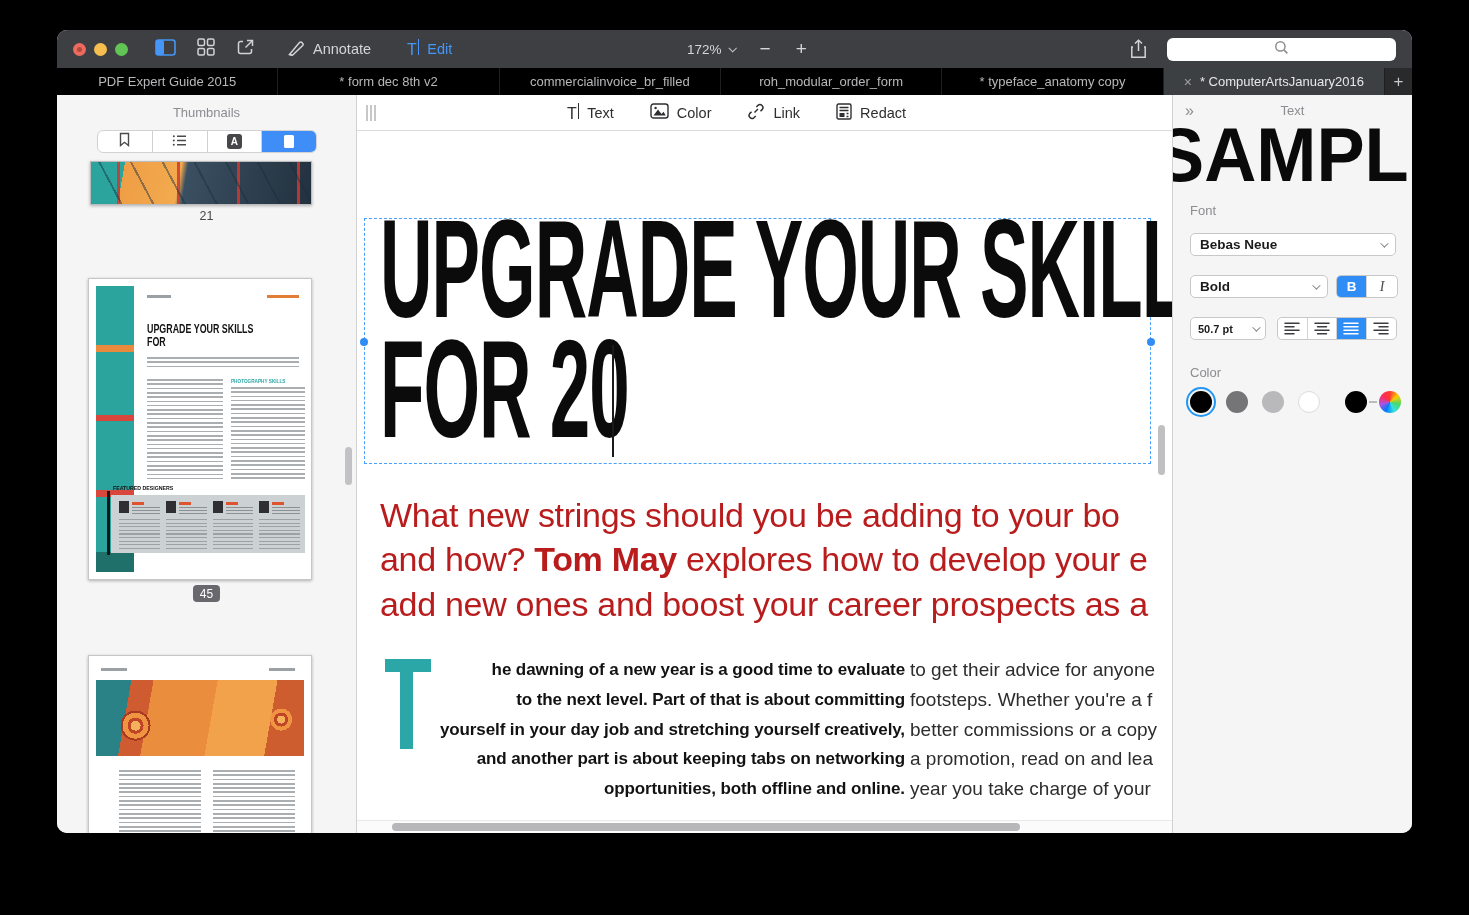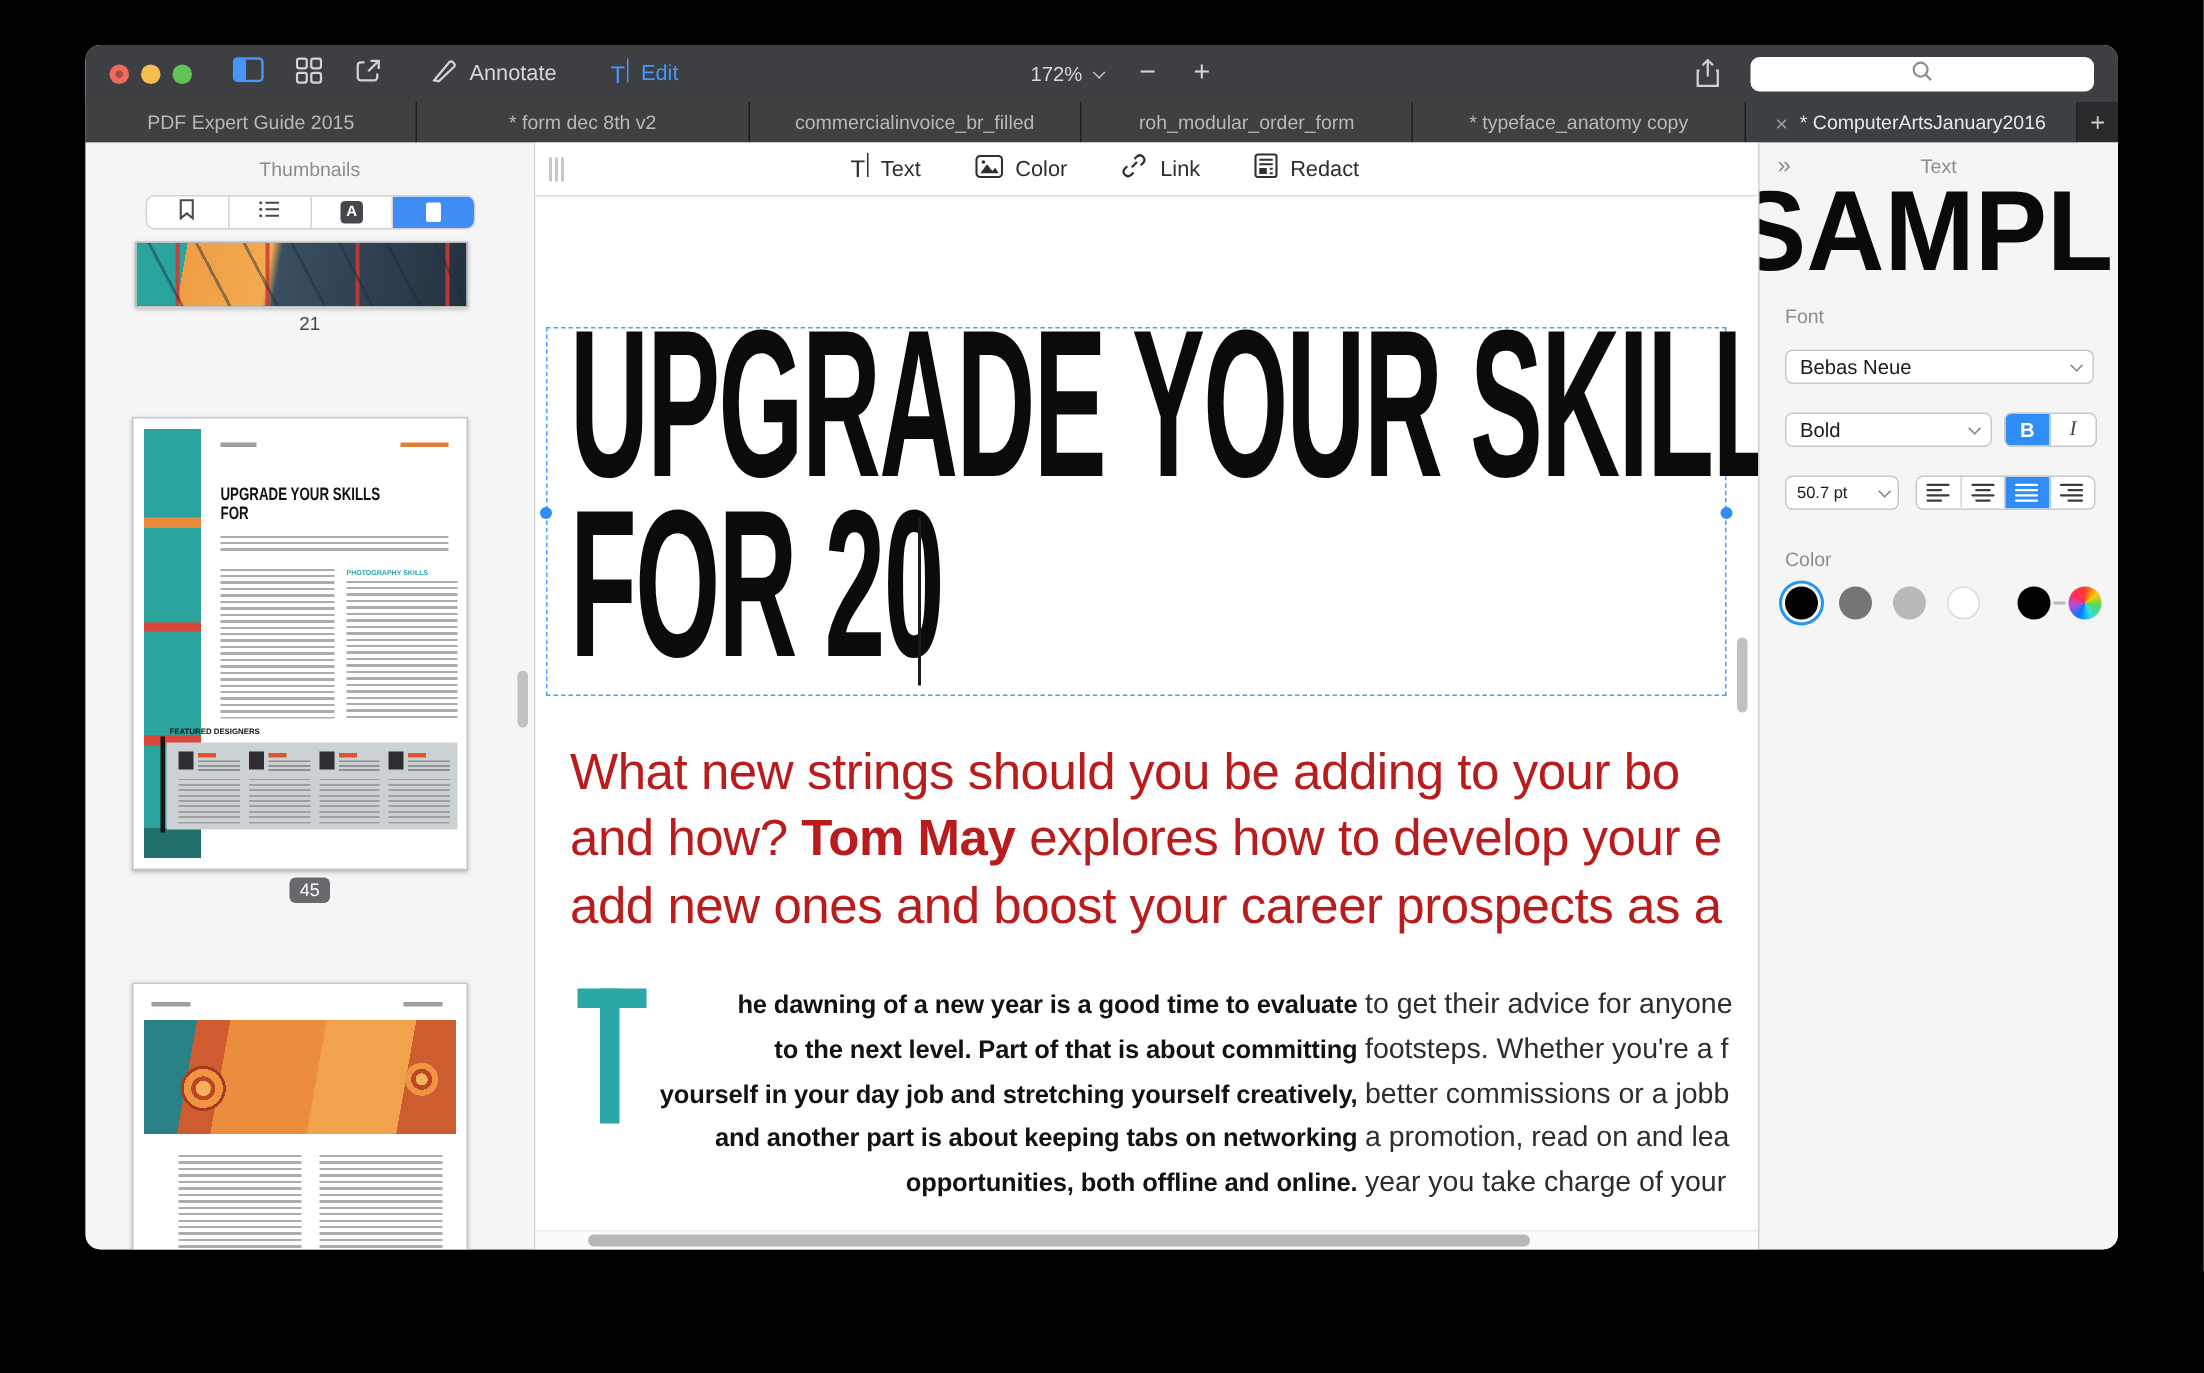--- a/index.html
+++ b/index.html
@@ -23,21 +23,21 @@
   .tcaret { display:inline-block; width:1.5px; height:16px; background:currentColor; margin-left:1px; }
   .zoomctl { position:absolute; left:630px; top:0; height:38px; display:flex; align-items:center; gap:25px; color:#d5d6d8; font-size:13.5px; }
   .zlab { display:flex; align-items:center; gap:7px; }
   .chev-dn { display:inline-block; width:6px; height:6px; border-right:1.6px solid #c2c3c5; border-bottom:1.6px solid #c2c3c5; transform:rotate(45deg) translateY(-1px); }
   .zbtn { font-size:19px; font-weight:300; color:#d5d6d8; }
   .share { position:absolute; left:1073px; top:9px; }
   .searchbox { position:absolute; left:1110px; top:8px; width:229px; height:23px; background:#fff; border-radius:6px; display:flex; align-items:center; justify-content:center; }
 
   
   .tabbar { height:27px; background:#282a2c; display:flex; }
-  .tab { flex:1; display:flex; align-items:center; justify-content:center; gap:8px; background:#404040; border-right:1px solid #1e1f21; color:#b7b8ba; font-size:13px; white-space:nowrap; overflow:hidden; }
+  .tab { flex:1; display:flex; align-items:center; justify-content:center; gap:8px; background:#000000; border-right:1px solid #1e1f21; color:#b7b8ba; font-size:13px; white-space:nowrap; overflow:hidden; }
   .tab.active { background:#3d4043; color:#e7e7e9; }
   .tab .x { color:#9fa0a2; font-size:14px; }
   .newtab { width:27px; display:flex; align-items:center; justify-content:center; color:#c8c9cb; font-size:17px; font-weight:300; }
 
   
   .content { display:flex; height:738px; }
 
   
   .sidebar { position:relative; width:300px; background:#f5f5f6; border-right:1px solid #d1d1d3; overflow:hidden; }
   .sb-title { position:absolute; top:10px; left:0; right:0; text-align:center; color:#8c8c91; font-size:13px; }
@@ -120,21 +120,21 @@
   .hthumb { position:absolute; left:35px; top:2px; width:628px; height:8px; background:#b7b7b9; border-radius:4px; }
 
   
   .inspector { position:relative; width:240px; background:#f5f5f6; border-left:1px solid #d1d1d3; }
   .ins-head { position:absolute; top:0; left:0; right:0; height:34px; }
   .collapse { position:absolute; left:12px; top:7px; color:#8c8c91; font-size:16px; }
   .ins-title { text-align:center; line-height:32px; color:#8c8c91; font-size:13px; }
   .sample { position:absolute; left:0; top:32px; right:0; height:60px; overflow:hidden; }
   .sample span { display:inline-block; font-size:76px; font-weight:bold; line-height:76px; margin-left:-17px; margin-top:-10px; transform:scaleX(.95); transform-origin:0 0; color:#0a0a0a; white-space:nowrap; }
   .flabel { position:absolute; left:17px; color:#8c8c91; font-size:13px; }
-  .dd { position:absolute; height:23px; background:#fff; border:1px solid #c8c8ca; border-radius:5px; display:flex; align-items:center; justify-content:space-between; padding:0 9px; font-size:13.5px; color:#1b1b1d; }
+  .dd { position:absolute; height:23px; background:#fff; border:1px solid #c8c8ca; border-radius:5px; display:flex; align-items:center; justify-content:space-between; padding:0 9px; font-size:13.5px; color:#1b1b1d;font-weight:bold; }
   .dd .chev { width:6px; height:6px; border-right:1.5px solid #85858a; border-bottom:1.5px solid #85858a; transform:rotate(45deg) translateY(-2px); }
   .grp { position:absolute; height:23px; display:flex; background:#fff; border:1px solid #c8c8ca; border-radius:5px; overflow:hidden; }
   .grp > div { display:flex; align-items:center; justify-content:center; border-right:1px solid #d4d4d6; }
   .grp > div:last-child { border-right:none; }
   .grp .on { background:#2f8df5; }
   .bbtn { width:30px; font-weight:bold; font-size:13.5px; color:#fff; }
   .ibtn { width:30px; font-style:italic; font-family:"Liberation Serif", serif; font-size:14px; color:#4a4a4e; }
   .albtn { width:29.5px; }
   .swrow { position:absolute; left:17px; top:296px; display:flex; align-items:center; }
   .sw { width:22px; height:22px; border-radius:50%; }
@@ -419,21 +419,21 @@
           </div>
         <div class="bl ind">he dawning of a new year is a good time to evaluate</div>
         <div class="bl ind">to the next level. Part of that is about committing</div>
         <div class="bl">yourself in your day job and stretching yourself creatively,</div>
         <div class="bl">and another part is about keeping tabs on networking</div>
         <div class="bl">opportunities, both offline and online.</div>
       </div>
       <div class="c2">
         <div class="bl">to get their advice for anyone</div>
         <div class="bl">footsteps. Whether you're a f</div>
-        <div class="bl">better commissions or a jobb</div>
+        <div class="bl">better commissions or a copy</div>
         <div class="bl">a promotion, read on and lea</div>
         <div class="bl">year you take charge of your</div>
       </div>
 
       <div class="vscroll"></div>
       <div class="htrack">
         <div class="hthumb"></div>
       </div>
     </div>
 

